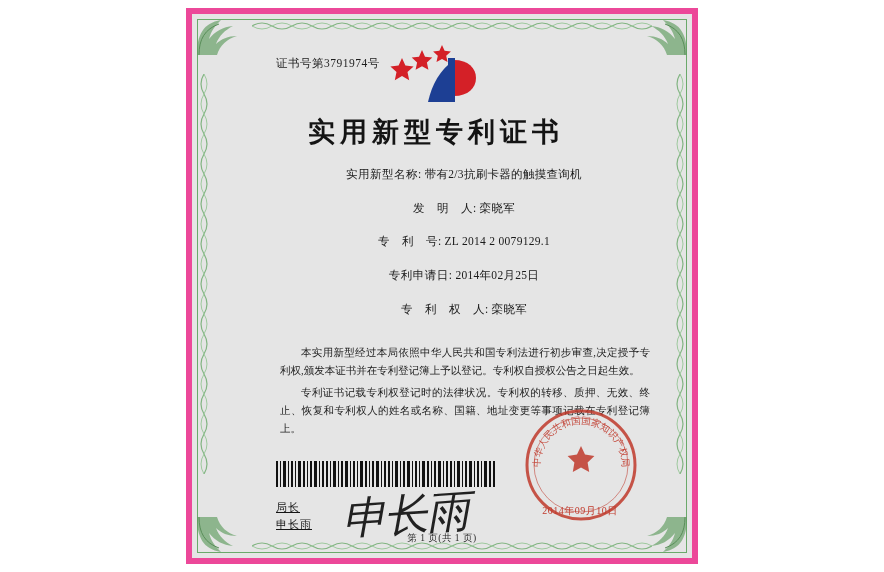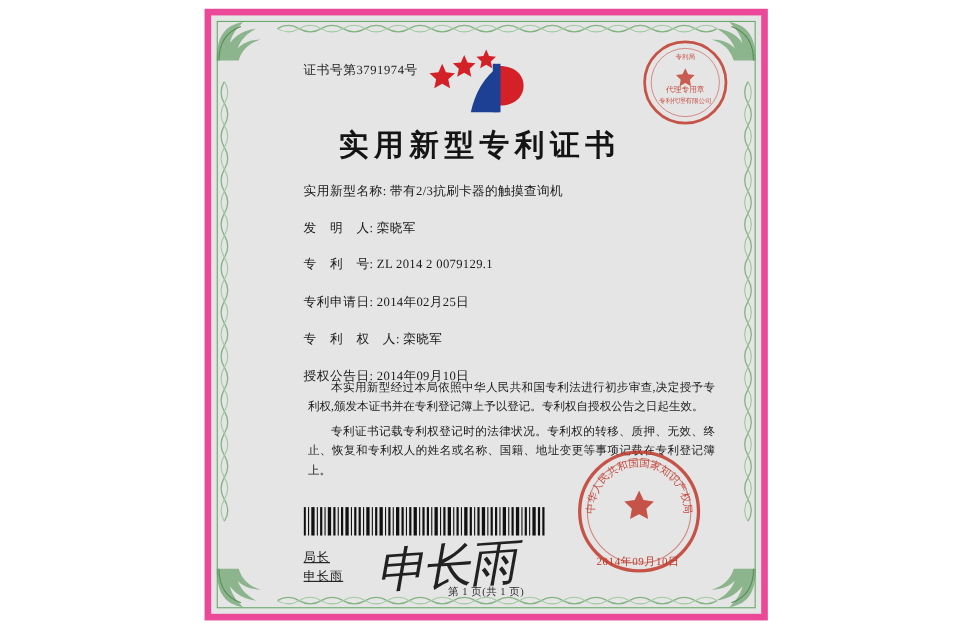--- a/index.html
+++ b/index.html
@@ -105,20 +105,21 @@
     left: 84px;
     top: 152px;
     right: 40px;
   }
   .field-row {
     font-size: 11.5px;
     color: #1a1a1a;
     line-height: 1.45;
     margin-bottom: 17px;
     white-space: nowrap;
+    text-align: center;
   }
   .field-row .lbl { letter-spacing: .5px; }
   .field-row .val { letter-spacing: .3px; }
 
   
   .body-text {
     position: absolute;
     left: 84px;
     right: 42px;
     top: 330px;
@@ -248,30 +249,20 @@
           <path d="M14 18 l3.4 7.6 8.2 .9 -6.1 5.6 1.7 8.1 -7.2 -4.1 -7.2 4.1 1.7 -8.1 -6.1 -5.6 8.2 -.9z"></path>
           <path d="M34 10 l3 6.8 7.3 .8 -5.4 5 1.5 7.2 -6.4 -3.6 -6.4 3.6 1.5 -7.2 -5.4 -5 7.3 -.8z"></path>
           <path d="M54 5 l2.6 5.8 6.3 .7 -4.7 4.3 1.3 6.2 -5.5 -3.1 -5.5 3.1 1.3 -6.2 -4.7 -4.3 6.3 -.7z"></path>
         </g>
         <path d="M40 62 C44 44 52 30 66 20 L66 62 Z" fill="#1d3f94"></path>
         <path d="M66 20 C80 20 88 28 88 38 C88 48 80 56 66 56 Z" fill="#d42027"></path>
         <rect x="60" y="18" width="7" height="44" fill="#1d3f94"></rect>
       </svg>
     </div>
 
-    <div class="seal-top">
-      <svg width="82" height="82" viewBox="0 0 82 82">
-        <circle cx="41" cy="41" r="37" fill="none" stroke="#c0392b" stroke-width="2.5" opacity=".85"></circle>
-        <circle cx="41" cy="41" r="31" fill="none" stroke="#c0392b" stroke-width="0.8" opacity=".6"></circle>
-        <path d="M41 28 l2.6 5.4 5.9 .8 -4.3 4.2 1 5.9 -5.2 -2.8 -5.2 2.8 1 -5.9 -4.3 -4.2 5.9 -.8z" fill="#c0392b" opacity=".8"></path>
-        <text x="41" y="50" font-size="7" fill="#c0392b" text-anchor="middle" font-family="DejaVu Sans, sans-serif" opacity=".9">代理专用章</text>
-        <text x="41" y="60" font-size="6" fill="#c0392b" text-anchor="middle" font-family="DejaVu Sans, sans-serif" opacity=".85">专利代理有限公司</text>
-        <text x="41" y="20" font-size="6" fill="#c0392b" text-anchor="middle" font-family="DejaVu Sans, sans-serif" opacity=".85">专利局</text>
-      </svg>
-    </div>
 
     <div class="main-title">实用新型专利证书</div>
 
     <div class="fields">
       <div class="field-row">
         <span class="lbl">实用新型名称:</span>
         <span class="val">带有2/3抗刷卡器的触摸查询机</span>
       </div>
       <div class="field-row">
         <span class="lbl">发　明　人:</span>
@@ -281,24 +272,20 @@
         <span class="lbl">专　利　号:</span>
         <span class="val">ZL 2014 2 0079129.1</span>
       </div>
       <div class="field-row">
         <span class="lbl">专利申请日:</span>
         <span class="val">2014年02月25日</span>
       </div>
       <div class="field-row">
         <span class="lbl">专　利　权　人:</span>
         <span class="val">栾晓军</span>
-      </div>
-      <div class="field-row">
-        <span class="lbl">授权公告日:</span>
-        <span class="val">2014年09月10日</span>
       </div>
     </div>
 
     <div class="body-text">
       <p>本实用新型经过本局依照中华人民共和国专利法进行初步审查,决定授予专利权,颁发本证书并在专利登记簿上予以登记。专利权自授权公告之日起生效。</p>
       <p>专利证书记载专利权登记时的法律状况。专利权的转移、质押、无效、终止、恢复和专利权人的姓名或名称、国籍、地址变更等事项记载在专利登记簿上。</p>
     </div>
 
     <div class="barcode">
       <svg width="220" height="26" viewBox="0 0 220 26" preserveAspectRatio="none">

